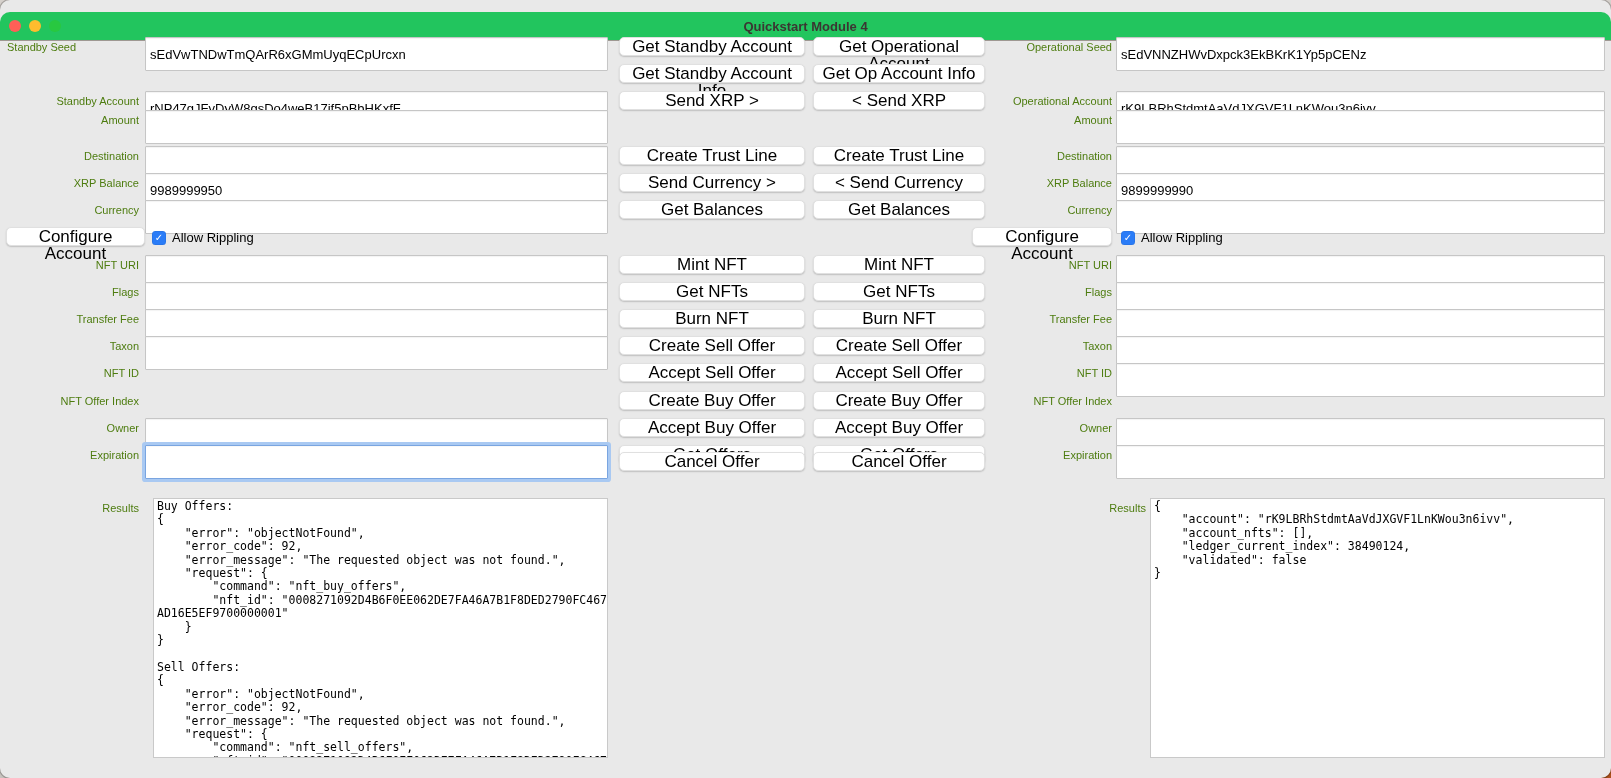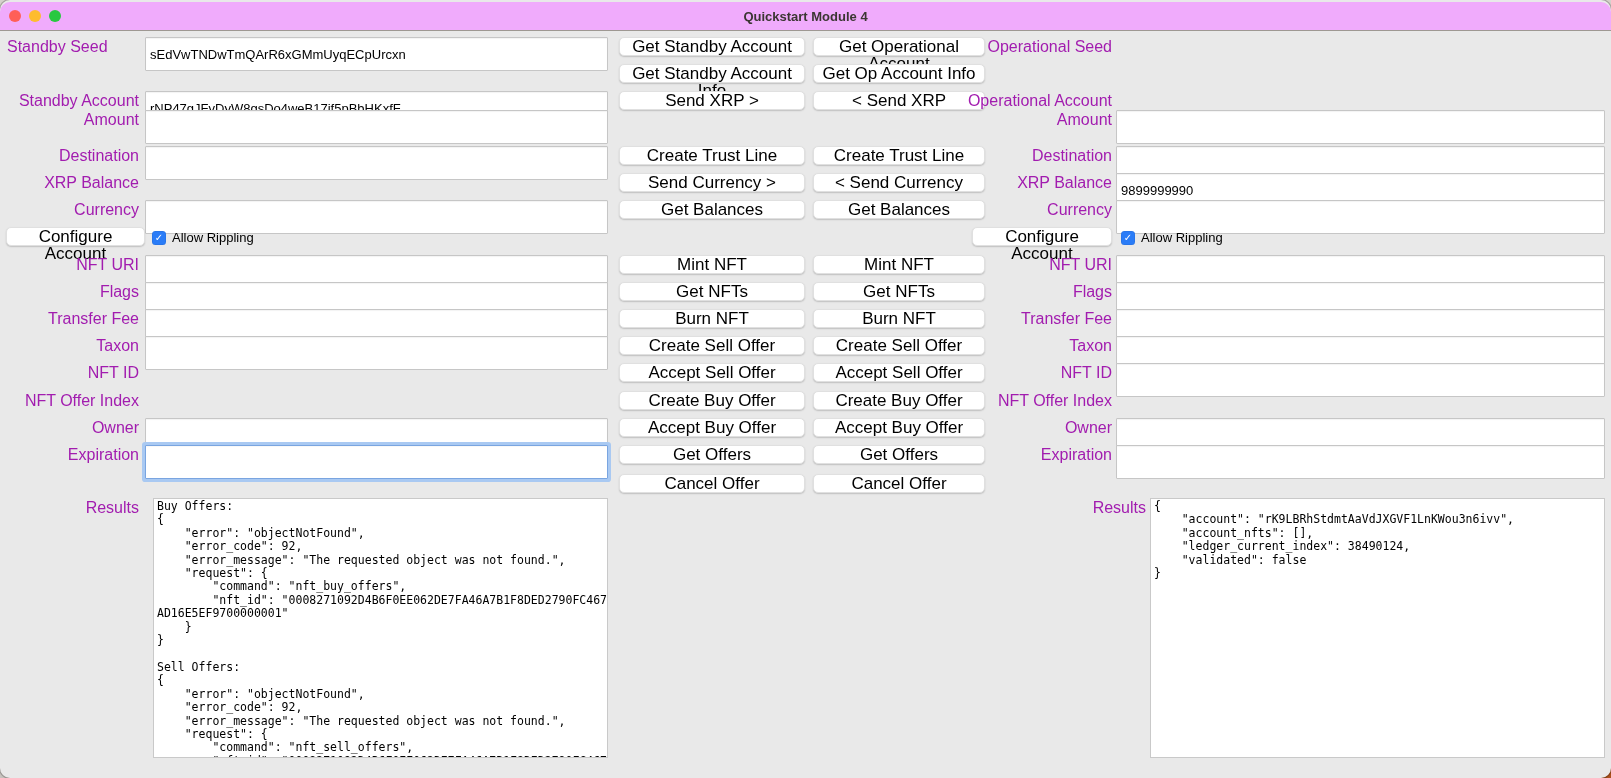--- a/index.html
+++ b/index.html
@@ -7,36 +7,36 @@
   body {
     font-family:"Liberation Sans","DejaVu Sans",sans-serif;
     background: radial-gradient(circle at 1609px 776px, #bf5a1e 0 26px, #ddd8d3 27px);
   }
   .window {
     position:relative; width:1611px; height:778px;
     background:#e9e9e9; border-radius:10px; overflow:hidden;
     box-shadow:0 0 0 1px rgba(0,0,0,0.22), 0 8px 24px rgba(0,0,0,0.25);
   }
   .titlebar {
-    position:absolute; top:2px; left:0; right:0; height:29px;
-    background:#f0abfc; border-bottom:1px solid #9e9892;
+    position:absolute; top:12px; left:0; right:0; height:29px;
+    background:#22c55e; border-bottom:1px solid #9e9892;
     border-radius:10px 10px 0 0;
   }
   .title {
     text-align:center; line-height:29px; font-size:13px; font-weight:700; color:#3b3632;
   }
   .traffic { position:absolute; top:8px; left:9px; display:flex; gap:8px; }
   .dot { width:12px; height:12px; border-radius:50%; }
   .dot.close { background:#ff5f57; }
   .dot.min   { background:#febc2e; }
   .dot.zoom  { background:#28c840; }
 
   .content { position:absolute; inset:0; }
 
-  .lbl { position:absolute; height:20px; line-height:20px; font-size:16px; color:#a21caf; text-align:right; }
+  .lbl { position:absolute; height:20px; line-height:20px; font-size:11px; color:#4d7c0f; text-align:right; }
   .lbl-l  { left:4px;   width:135px; }
   .lbl-l0 { left:7px;   width:135px; text-align:left; }
   .lbl-r  { left:955px; width:157px; }
 
   .entry {
     position:absolute; height:20px; background:#fff;
     border:1px solid #c6c6c6; border-radius:1px;
     font-family:"Liberation Sans","DejaVu Sans",sans-serif; font-size:13px; color:#000;
     padding:16px 4px; box-shadow:inset 0 1px 1px rgba(0,0,0,0.05); outline:none;
   }
@@ -50,21 +50,21 @@
     font-family:"Liberation Sans","DejaVu Sans",sans-serif; font-size:17px; color:#000;
     text-align:center; line-height:17px; box-shadow:0 1px 1.5px rgba(0,0,0,0.18); cursor:default;
   }
   .c1 { left:619px; width:186px; }
   .c2 { left:813px; width:172px;text-align:center; }
   .cfg-l { left:6px;   width:139px; top:227px; }
   .cfg-r { left:972px; width:140px; top:227px; }
 
   .r0{top:37px}.r1{top:64px}.r2{top:91px}.r3{top:110px}.r4{top:146px}.r5{top:173px}
   .r6{top:200px}.r8{top:255px}.r9{top:282px}.r10{top:309px}.r11{top:336px}
-  .r12{top:363px}.r13{top:391px}.r14{top:418px}.r15{top:445px}.r16{top:474px}
+  .r12{top:363px}.r13{top:391px}.r14{top:418px}.r15{top:445px}.r16{top:452px}
 
   .check-group { position:absolute; top:228px; display:flex; align-items:center; gap:6px; height:19px; }
   .cg-l { left:152px; } .cg-r { left:1121px; }
   .checkbox {
     width:14px; height:14px; border-radius:3.5px; background:#2a7cf7;
     display:flex; align-items:center; justify-content:center;
     color:#fff; font-size:10px; font-weight:700; box-shadow:inset 0 0 0 0.5px rgba(0,0,0,0.1);
   }
   .check-label { font-size:13px; color:#000; }
 
@@ -101,20 +101,21 @@
     <div class="lbl lbl-l r2">Standby Account</div>
     <input class="entry fld-l r2" value="rNP47gJFvDyW8gsDo4weB17if5pBbHKxfF" style="">
 
     <div class="lbl lbl-l r3">Amount</div>
     <input class="entry fld-l r3" value="" style="">
 
     <div class="lbl lbl-l r4">Destination</div>
     <input class="entry fld-l r4" value="" style="">
 
     <div class="lbl lbl-l r5">XRP Balance</div>
+    <input class="entry fld-l r5" value="9989999950" style="">
 
     <div class="lbl lbl-l r6">Currency</div>
     <input class="entry fld-l r6" value="" style="">
 
     <button class="btn cfg-l">Configure Account</button>
     <div class="check-group cg-l">
       <span class="checkbox">✓</span>
       <span class="check-label">Allow Rippling</span>
     </div>
 
@@ -188,22 +189,24 @@
     <button class="btn c2 r9">Get NFTs</button>
     <button class="btn c2 r10">Burn NFT</button>
     <button class="btn c2 r11">Create Sell Offer</button>
     <button class="btn c2 r12">Accept Sell Offer</button>
     <button class="btn c2 r13">Create Buy Offer</button>
     <button class="btn c2 r14">Accept Buy Offer</button>
     <button class="btn c2 r15">Get Offers</button>
     <button class="btn c2 r16">Cancel Offer</button>
 
     <div class="lbl lbl-r r0">Operational Seed</div>
+    <input class="entry fld-r r0" value="sEdVNNZHWvDxpck3EkBKrK1Yp5pCENz" style="">
 
     <div class="lbl lbl-r r2">Operational Account</div>
+    <input class="entry fld-r r2" value="rK9LBRhStdmtAaVdJXGVF1LnKWou3n6ivv" style="">
 
     <div class="lbl lbl-r r3">Amount</div>
     <input class="entry fld-r r3" value="" style="">
 
     <div class="lbl lbl-r r4">Destination</div>
     <input class="entry fld-r r4" value="" style="">
 
     <div class="lbl lbl-r r5">XRP Balance</div>
     <input class="entry fld-r r5" value="9899999990" style="">
 

